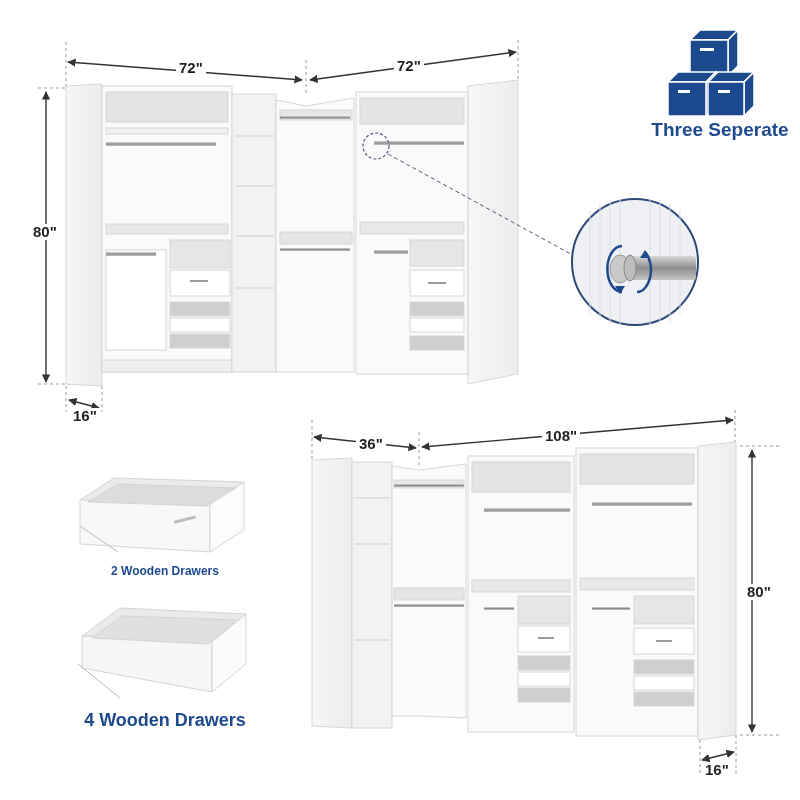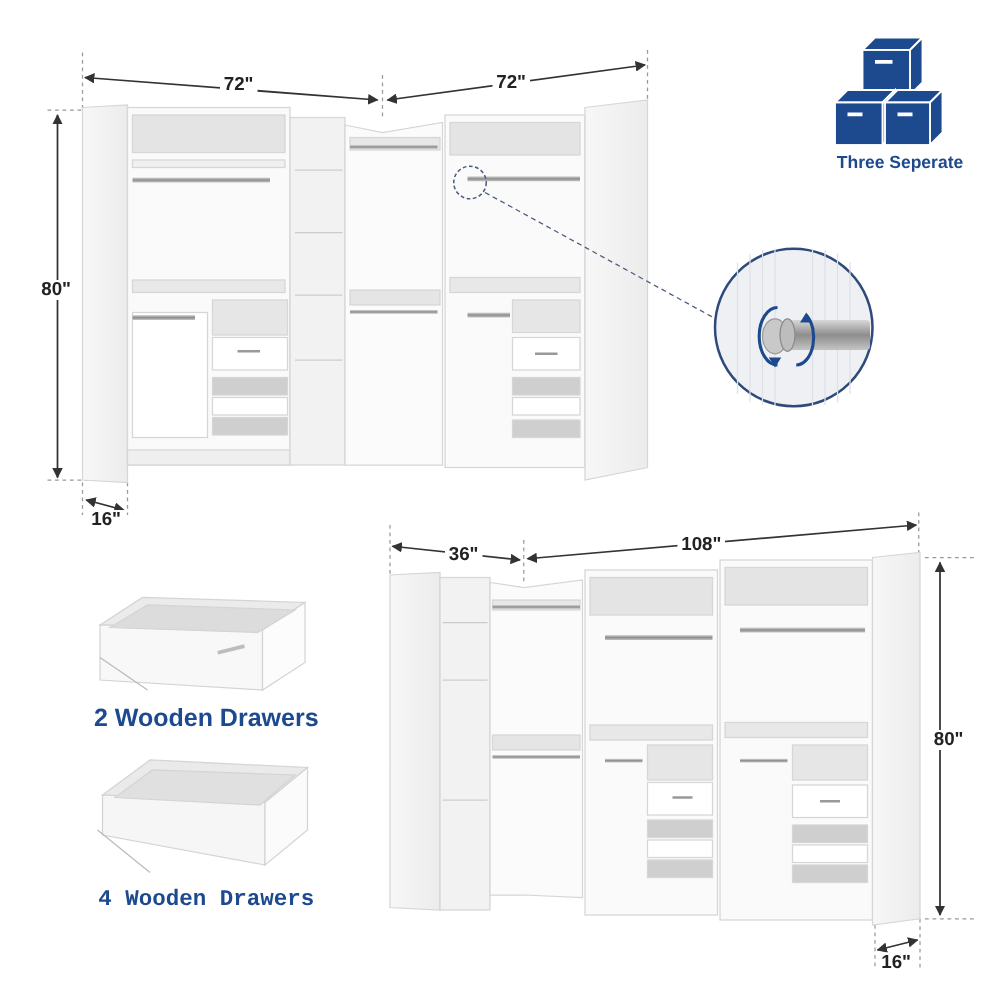--- a/index.html
+++ b/index.html
@@ -215,18 +215,18 @@
 <div class="dim-label" style="left:176px;top:60px;">72"</div>
 <div class="dim-label" style="left:394px;top:58px;">72"</div>
 <div class="dim-label" style="left:30px;top:224px;">80"</div>
 <div class="dim-label" style="left:70px;top:408px;">16"</div>
 
 <div class="dim-label" style="left:356px;top:436px;">36"</div>
 <div class="dim-label" style="left:542px;top:428px;">108"</div>
 <div class="dim-label" style="left:744px;top:584px;">80"</div>
 <div class="dim-label" style="left:702px;top:762px;">16"</div>
 
-<div class="blue-label" style="left:640px;top:121px;width:160px;font-size:14px;line-height:17px;">
+<div class="blue-label" style="left:640px;top:121px;width:160px;font-size:19px;line-height:17px;">
   <div>Three Seperate</div>
 </div>
 
-<div class="blue-label" style="left:60px;top:564px;width:210px;font-size:20px;">2 Wooden Drawers</div>
-<div class="blue-label" style="left:60px;top:710px;width:210px;font-size:18px;font-family:Liberation Mono, monospace;">4 Wooden Drawers</div>
+<div class="blue-label" style="left:60px;top:564px;width:210px;font-size:12px;">2 Wooden Drawers</div>
+<div class="blue-label" style="left:60px;top:710px;width:210px;font-size:18px;">4 Wooden Drawers</div>
 
 </body></html>

